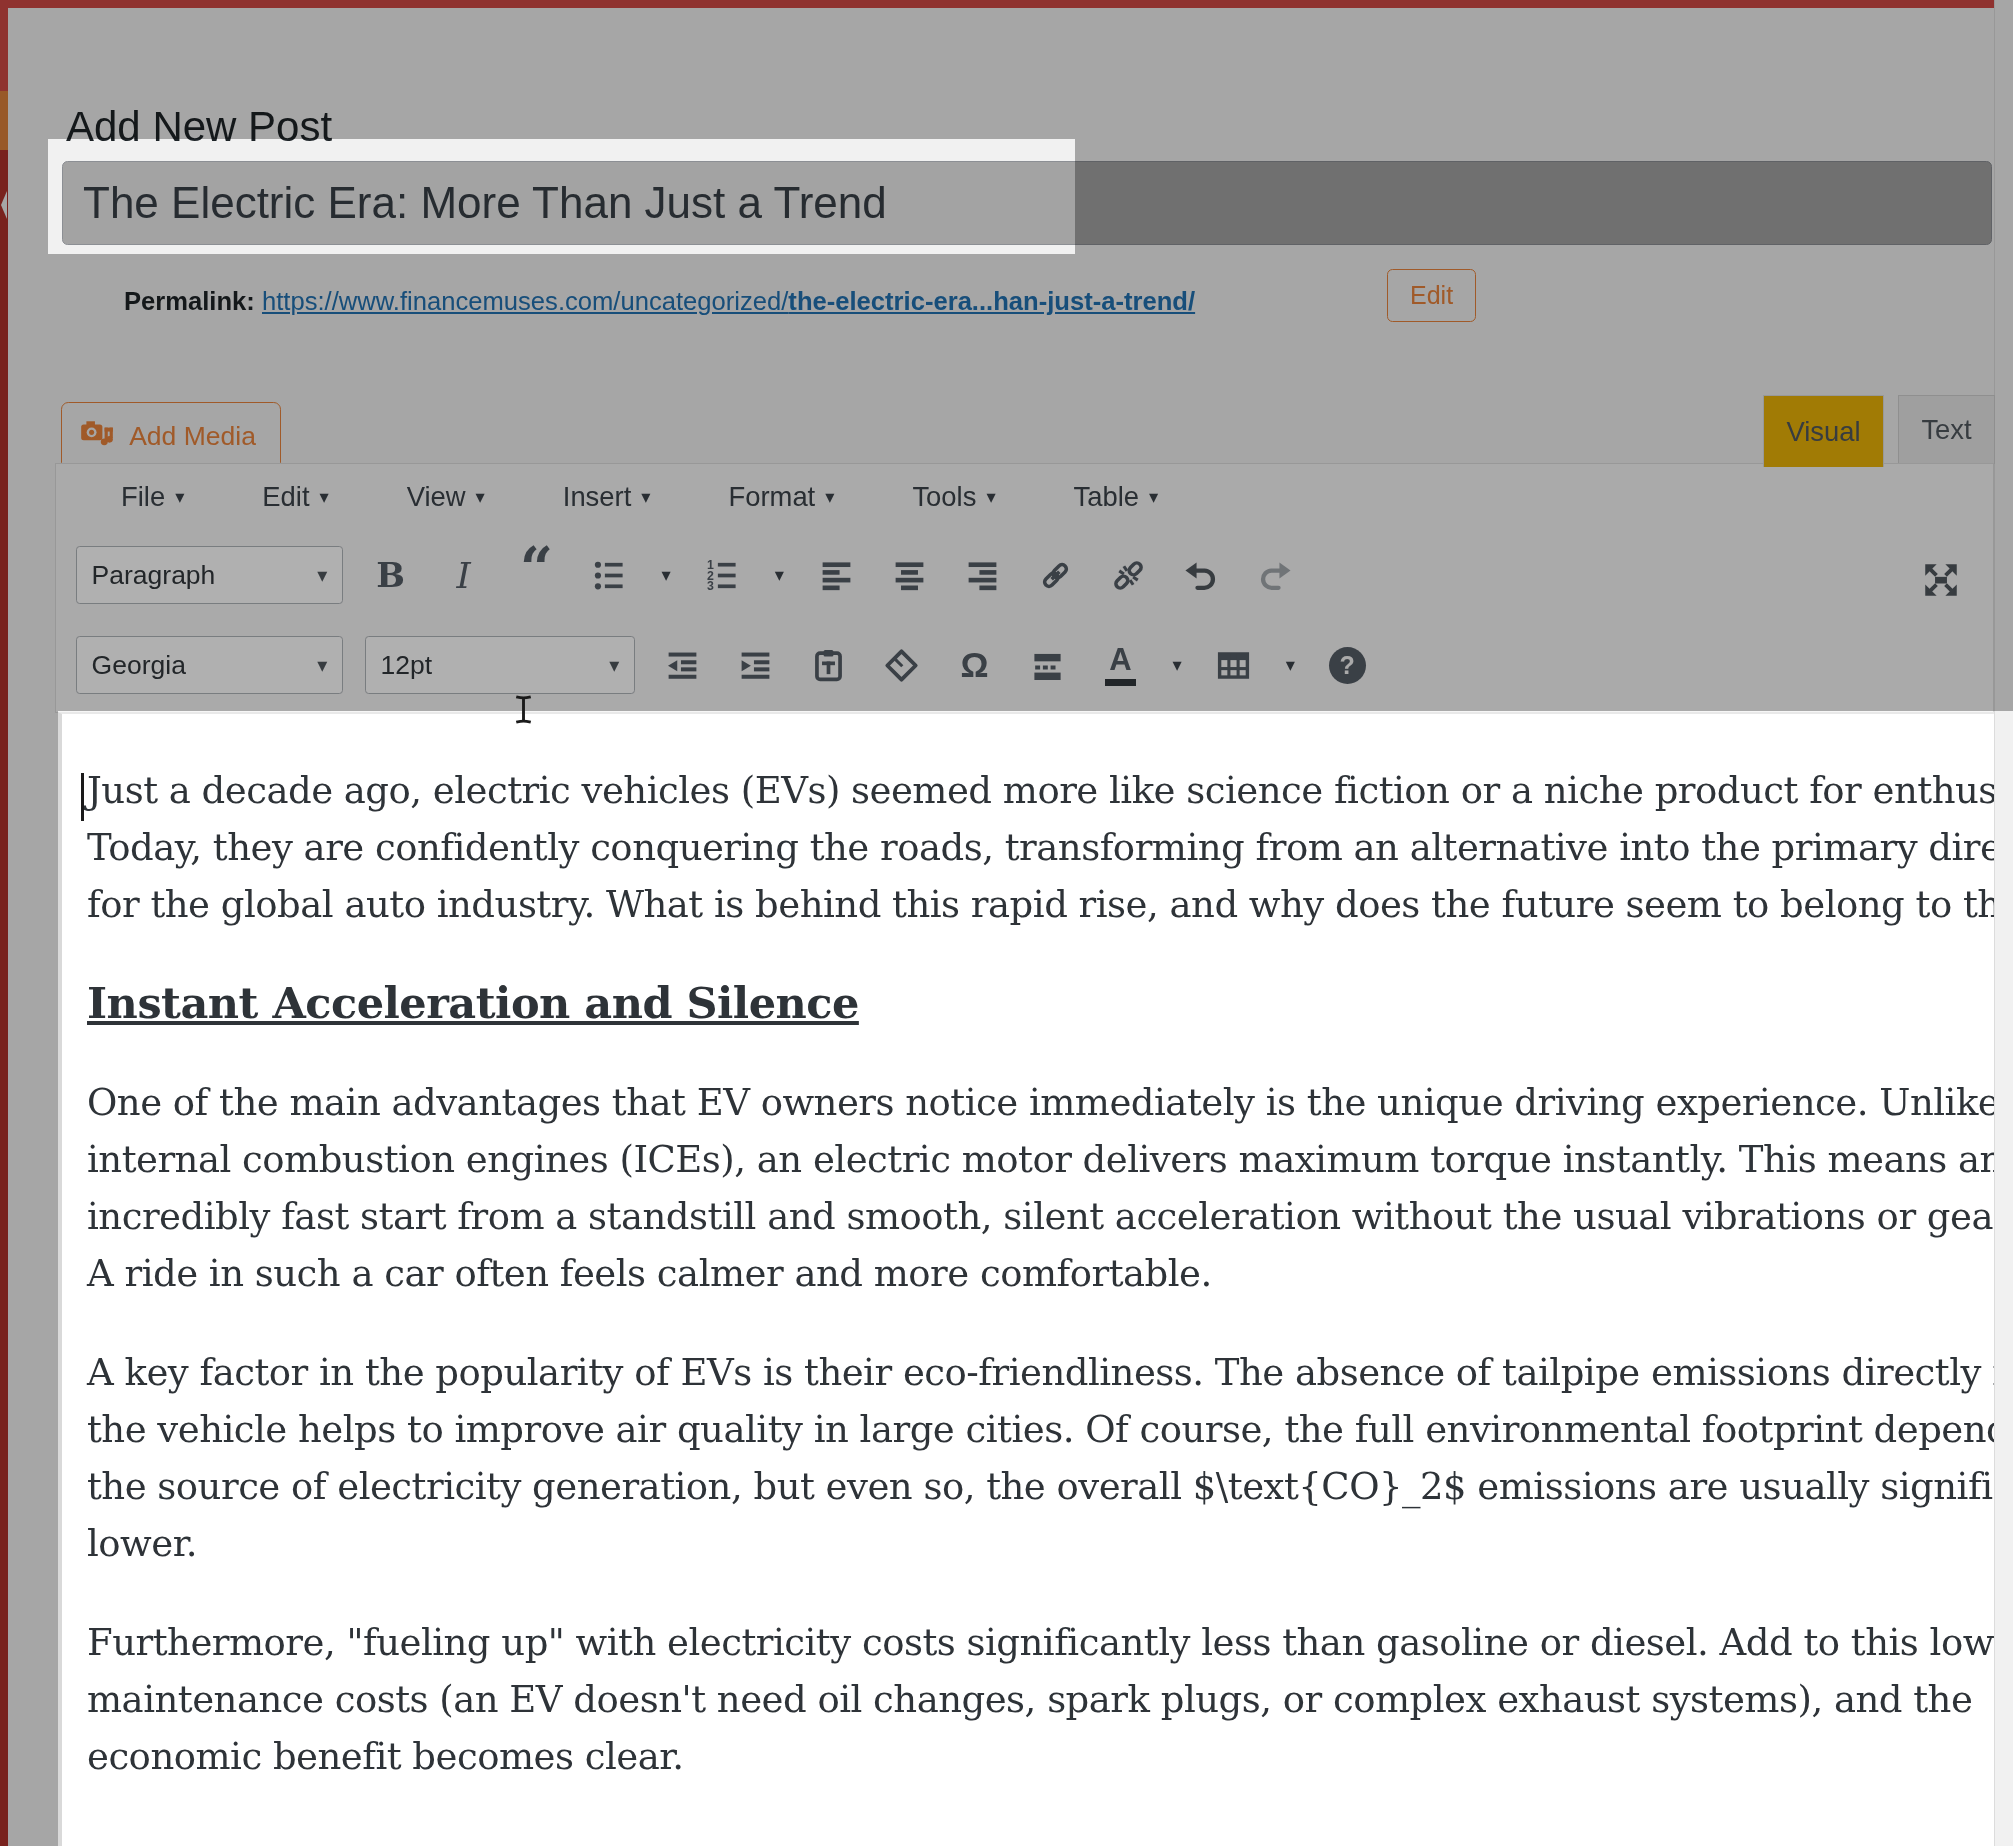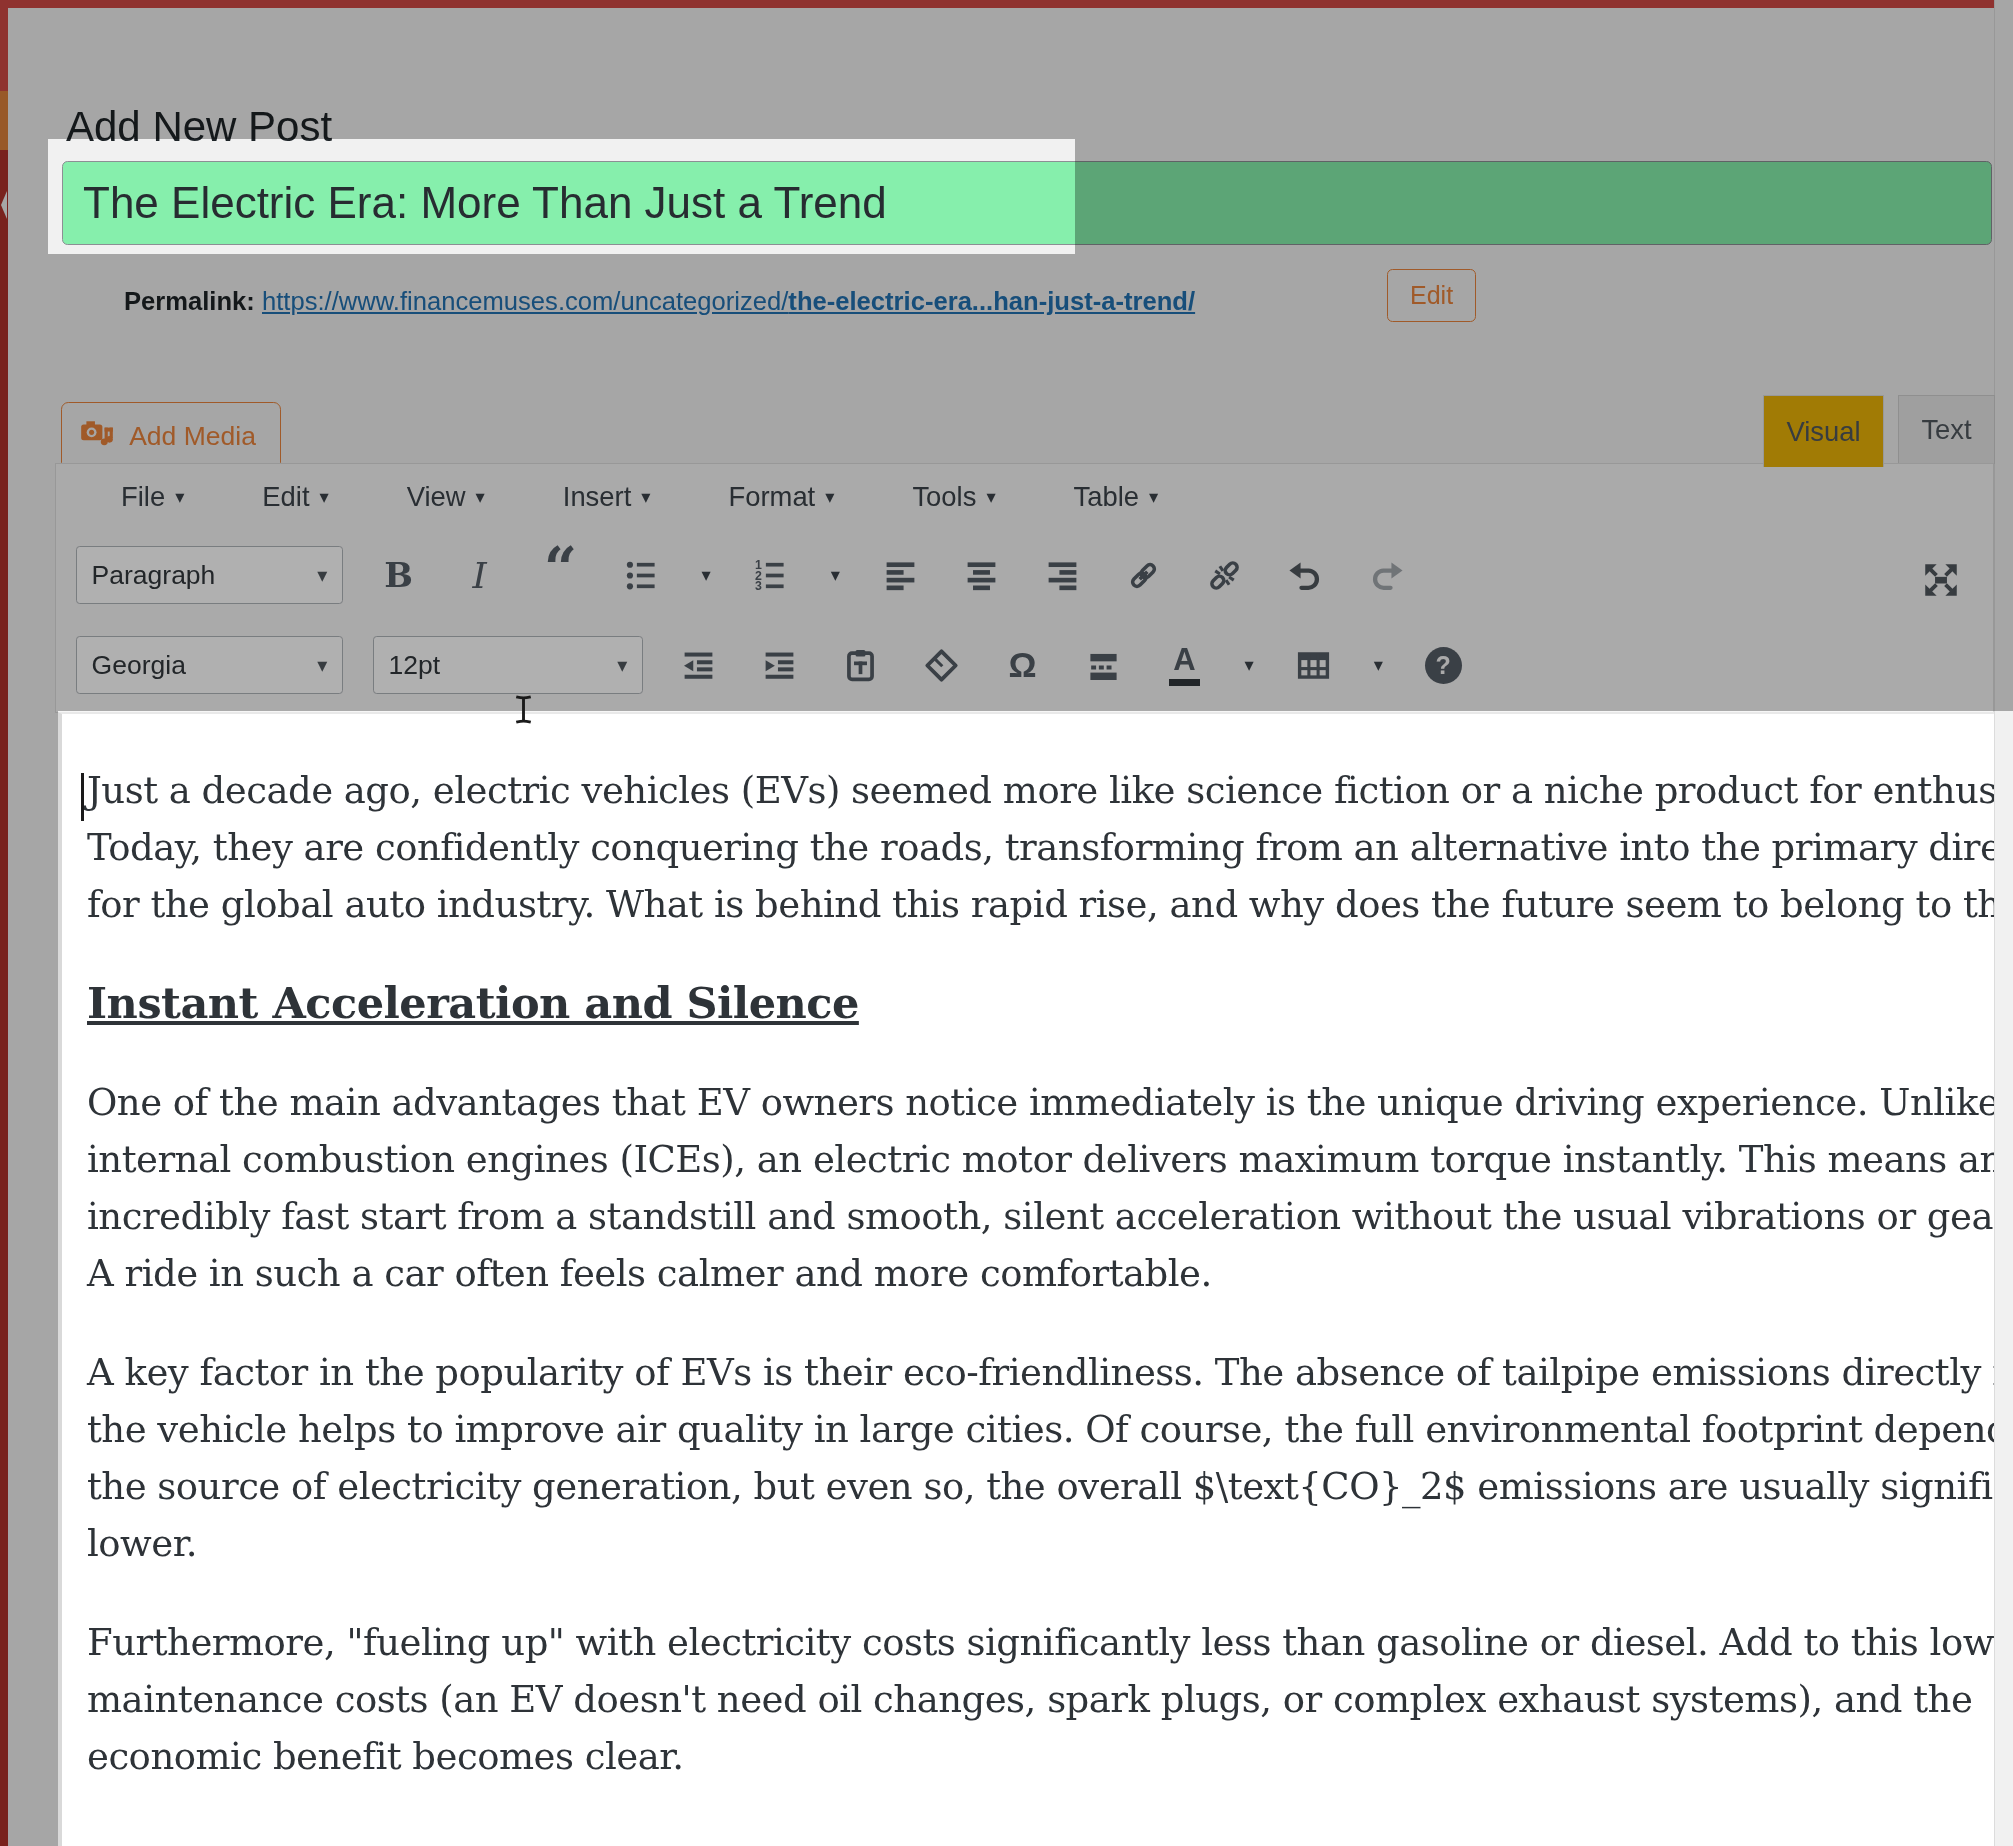--- a/index.html
+++ b/index.html
@@ -13,21 +13,21 @@
   .seg-red{left:0;top:0;width:8.2px;height:83px;background:#cf4944;position:absolute;}
   .seg-orange{left:0;top:83px;width:8.2px;height:59px;background:#dd823b;position:absolute;}
   .notch{position:absolute;left:0.9px;top:100px;width:0;height:0;
          border-top:14.6px solid transparent;border-bottom:14.6px solid transparent;
          border-right:6.4px solid #f1f1f1;}
   .scrollstrip{left:1994px;top:0;width:20px;height:1847px;background:#f1f1f1;border-left:1.8px solid #dcdcdc;box-sizing:border-box;}
 
   .page-title{left:66px;top:75px;font-size:42px;color:#1d2327;font-weight:400;}
 
   .title-input{left:62px;top:161px;width:1930px;height:84px;box-sizing:border-box;
-     background:#86efac;border:1.8px solid #8c8f94;border-radius:5.5px;
+     background:#a3a3a3;border:1.8px solid #8c8f94;border-radius:5.5px;
      font-family:"Liberation Sans",sans-serif;font-size:44px;color:#272c31;padding:0 20px;outline:none;}
 
   .permalink{left:84px;top:283px;font-size:25.6px;color:#1d2327;line-height:37px;white-space:nowrap;margin-left:40px;}
   .permalink .lbl{font-weight:700;}
   .permalink a{color:#2271b1;text-decoration:underline;}
   .permalink a .bold{font-weight:700;}
   .edit-btn{left:1387px;top:269px;padding:11px 22px;font-size:25px;color:#e8833c;
      border:1.8px solid #e8833c;border-radius:5.5px;background:transparent;cursor:pointer;
      font-family:"Liberation Sans",sans-serif;}
 
@@ -40,21 +40,21 @@
   .tab-visual{left:1763px;top:395px;width:121px;height:72px;background:#eab308;
        border:1.8px solid #dcdcdc;border-bottom:none;z-index:2;}
   .tab-text{left:1898px;top:395px;width:97px;height:69px;background:#e7e7e7;border:1.8px solid #d0d0d0;}
 
   .editor-chrome{left:55px;top:463px;width:1939px;height:250px;box-sizing:border-box;
        background:#f6f6f6;border:1.8px solid #dcdcdc;}
   .menubar{height:66px;display:flex;align-items:center;padding-left:33px;gap:46px;
        font-size:27.4px;color:#3c434a;}
   .menu-item{display:flex;align-items:center;gap:10px;cursor:pointer;margin-left:32px;}
   .mcaret{font-size:18.3px;color:#3c434a;}
-  .tbrow{height:90px;display:flex;align-items:center;padding-left:20px;gap:30px;}
+  .tbrow{height:90px;display:flex;align-items:center;padding-left:20px;gap:22px;}
   .dd{height:58px;box-sizing:border-box;background:#fff;border:1.8px solid #b0b5ba;border-radius:3.7px;
       display:flex;align-items:center;justify-content:space-between;padding:0 14.6px;
       font-size:26.5px;color:#32373c;cursor:pointer;}
   .dd .dcaret{font-size:20px;color:#50575e;margin-left:12.8px;}
   .w292{width:267px;}.w296{width:270px;}
   .tb{width:51px;height:58px;display:flex;align-items:center;justify-content:center;cursor:pointer;flex:none;}
   .tb svg{display:block;}
   .lcaret{width:18.3px;font-size:18.3px;color:#3c434a;flex:none;text-align:center;cursor:pointer;}
   .glyph-b{font-family:"DejaVu Serif",serif;font-weight:900;font-size:34px;color:#555d66;}
   .glyph-i{font-family:"DejaVu Serif",serif;font-style:italic;font-size:36px;color:#555d66;}

